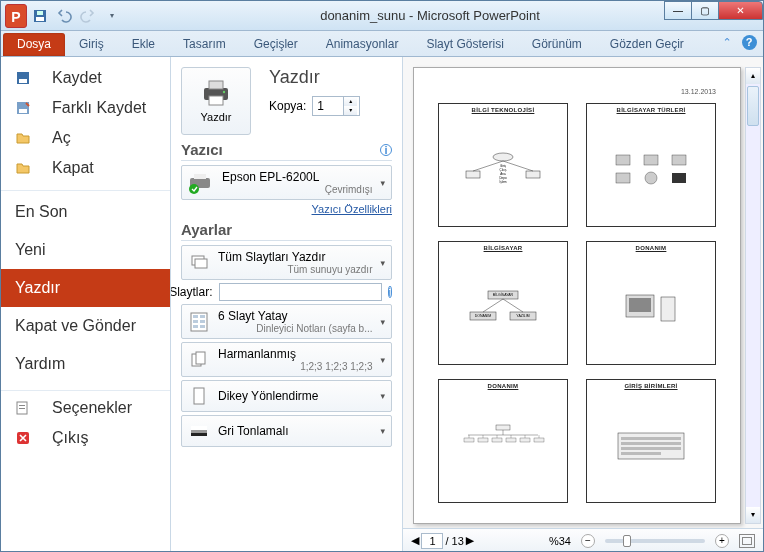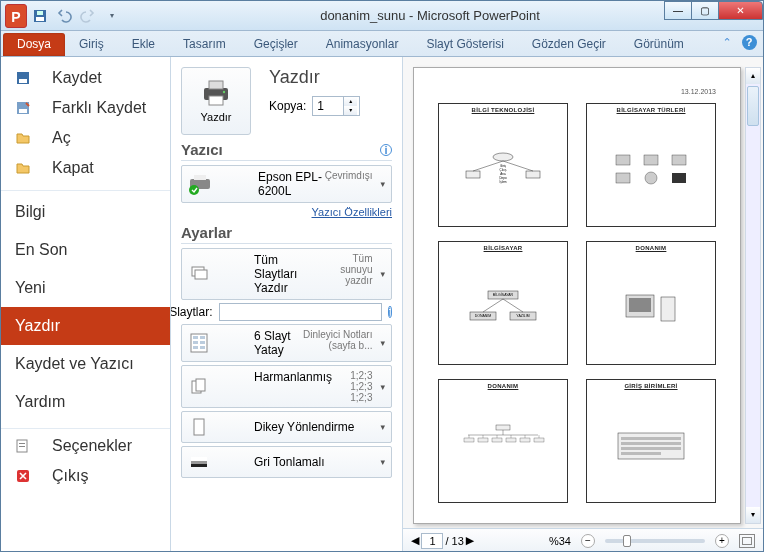--- a/index.html
+++ b/index.html
@@ -29,21 +29,21 @@
 .print-top { display:flex; gap:18px; align-items:flex-start; margin-bottom:6px; }
 .big-btn { width:70px; height:68px; border:1px solid #c3cfda; border-radius:3px; background:linear-gradient(#fdfdfd,#eef3f8); display:flex; flex-direction:column; align-items:center; justify-content:center; gap:4px; font-size:11px; }
 .h1 { font-size:18px; color:#444; margin-bottom:8px; }
 .h2 { font-size:15px; color:#555; margin:4px 0 4px; border-bottom:1px solid #d6e0ea; padding-bottom:2px; display:flex; justify-content:space-between; align-items:center;font-weight:bold;}
 .row { display:flex; align-items:center; gap:6px; font-size:12px; }
 .spin { width:48px; height:20px; border:1px solid #abc; display:flex; align-items:center; }
 .spin input { width:30px; border:none; font-size:12px; padding-left:4px; outline:none; }
 .spin-btns { width:14px; display:flex; flex-direction:column; border-left:1px solid #abc; }
 .spin-btns div { height:9px; font-size:6px; text-align:center; line-height:9px; background:linear-gradient(#fff,#e8eef5); }
 .dd { border:1px solid #c3cfda; border-radius:2px; background:linear-gradient(#fdfdfd,#f1f5f9); padding:4px 6px; display:flex; align-items:center; gap:8px; margin:3px 0; position:relative; font-size:12px;}
-.dd .txt { flex:1; display:flex; flex-direction:row;margin-left:36px; }
+.dd .txt { flex:1; display:flex; flex-direction:column; }
 .dd .sub { font-size:10px; color:#777;text-align:right; }
 .dd .chev { font-size:9px; color:#555; }
 .link { font-size:11px; color:#265aa6; text-decoration:underline; text-align:right; margin:2px 0 6px;}
 .inpline { display:flex; align-items:center; gap:6px; font-size:12px; margin:3px 0;justify-content:flex-end;}
 .inpline input { flex:1; border:1px solid #abc; height:18px; font-size:12px; padding:0 3px; }
 .info-ic { color:#4a90d9; font-size:11px; border:1px solid #4a90d9; width:12px; height:12px; border-radius:50%; text-align:center; line-height:11px; }
 .bs-right { flex:1; background:#f7f7f7; position:relative; }
 .page-wrap { position:absolute; inset:10px 22px 28px 10px; background:#fff; border:1px solid #aaa; box-shadow:2px 2px 4px rgba(0,0,0,.2); padding:20px 24px; display:flex; flex-direction:column; }
 .date { font-size:7px; text-align:right; color:#555; margin-bottom:8px;}
 .thumbs { flex:1; display:grid; grid-template-columns:1fr 1fr; grid-template-rows:repeat(3,1fr); gap:14px 18px; }
@@ -104,22 +104,22 @@
 </div>
 
 <div class="ribbon-tabs">
   <div class="tab active-file">Dosya</div>
   <div class="tab">Giriş</div>
   <div class="tab">Ekle</div>
   <div class="tab">Tasarım</div>
   <div class="tab">Geçişler</div>
   <div class="tab">Animasyonlar</div>
   <div class="tab">Slayt Gösterisi</div>
+  <div class="tab">Görünüm</div>
   <div class="tab">Gözden Geçir</div>
-  <div class="tab">Görünüm</div>
   <div class="help">
     <div class="help-ic" style="color:#4a90d9;font-size:11px;">⌃</div>
     <div class="help-ic">
         <div style="width:15px;height:15px;border-radius:50%;background:#3d8fd6;color:#fff;font-size:11px;text-align:center;line-height:15px;font-weight:bold;">?</div>
       </div>
   </div>
 </div>
 
 <div class="backstage">
 
@@ -154,33 +154,30 @@
     <div class="bs-item">
         <span class="bs-icon">
           <svg class="ic16" viewBox="0 0 16 16">
             <path d="M2 4h5l1 2h6v7H2z" fill="#f4c767" stroke="#c99a30"></path>
           </svg>
         </span>
         <span>Kapat</span>
       </div>
     <div style="height:6px;border-bottom:1px solid #e3ebf3;margin:2px 0"></div>
     <div class="bs-item section">
-        <span>Bilgi</span>
-      </div>
-    <div class="bs-item section">
         <span>En Son</span>
       </div>
     <div class="bs-item section">
         <span>Yeni</span>
       </div>
     <div class="bs-item section selected">
         <span>Yazdır</span>
       </div>
     <div class="bs-item section">
-        <span>Kaydet ve Yazıcı</span>
+        <span>Kapat ve Gönder</span>
       </div>
     <div class="bs-item section">
         <span>Yardım</span>
       </div>
     <div style="height:6px;border-bottom:1px solid #e3ebf3;margin:2px 0"></div>
     <div class="bs-item">
         <span class="bs-icon">
           <svg class="ic16" viewBox="0 0 16 16">
             <rect x="2" y="2" width="10" height="12" fill="#fff" stroke="#888"></rect>
             <rect x="4" y="5" width="6" height="1" fill="#888"></rect>

